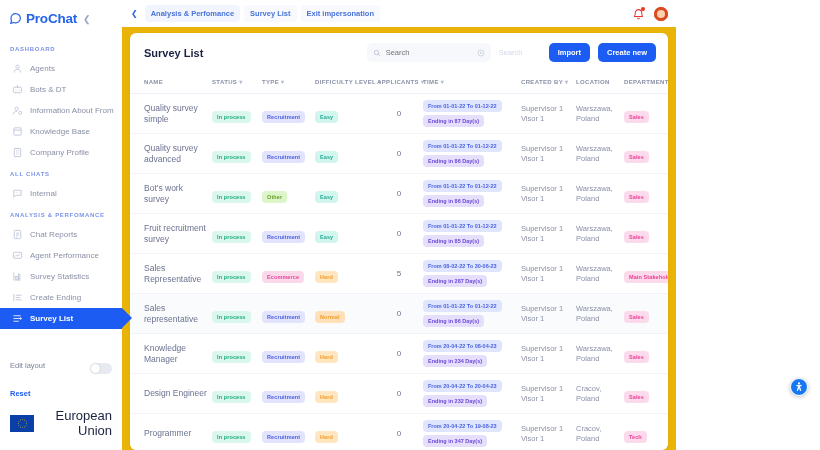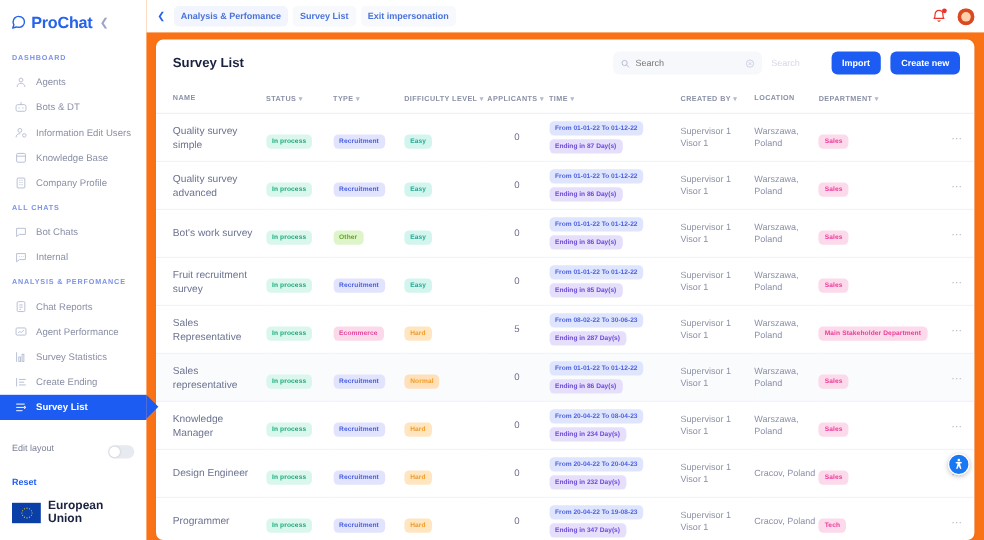--- a/index.html
+++ b/index.html
@@ -1,21 +1,21 @@
 <!DOCTYPE html>
 <html><head>
 <meta charset="utf-8">
 <style>
   * { box-sizing: border-box; margin: 0; padding: 0; }
   html, body {
     width: 820px; height: 450px;
     font-family: "Liberation Sans", sans-serif;
     background: #ffffff; overflow: hidden;
   }
-  #app { display: flex; width: 820px; height: 450px; background: #f97316; }
+  #app { display: flex; width: 676px; height: 450px; background: #eab308; }
 
   
   .sidebar {
     width: 122px; height: 450px; background: #ffffff;
     display: flex; flex-direction: column; position: relative; flex: 0 0 122px;
   }
   .brand { display: flex; align-items: center; gap: 4px; padding: 9px 0 0 9px; height: 28px; }
   .brand-logo { width: 13px; height: 13px; flex: 0 0 13px; }
   .brand-name { font-size: 13.5px; font-weight: bold; color: #2563eb; letter-spacing: -.2px; }
   .brand-collapse { font-size: 9px; color: #9ca3c4; margin-left: 2px; }
@@ -41,21 +41,21 @@
   }
 
   .side-bottom { padding: 0 10px 12px 10px; }
   .editlayout-row { display: flex; align-items: flex-start; justify-content: space-between; }
   .editlayout-txt .el1 { font-size: 7.5px; color: #7c8298; display: block; }
   .editlayout-txt .el2 { font-size: 7.5px; color: #1d5cf3; font-weight: bold; display: block; margin-top: 19px; }
   .toggle { width: 22px; height: 11px; border-radius: 6px; background: #e8eaf2; position: relative; flex: 0 0 22px; margin-top: 2px; }
   .toggle::after { content:""; position:absolute; width: 9px; height: 9px; border-radius: 50%; background: #fff; top: 1px; left: 1px; box-shadow: 0 0 2px rgba(0,0,0,.2); }
   .eu-row { display: flex; align-items: center; gap: 6px; margin-top: 10px; }
   .eu-flag { width: 24px; height: 17px; background: #0b3fa8; flex: 0 0 24px; display:flex; align-items:center; justify-content:center; }
-  .eu-name { font-size: 10px; font-weight: bold; color: #1b2240; }
+  .eu-name { font-size: 13px; font-weight: normal; color: #1b2240; text-align: right; }
 
   
   .main { flex: 1; display: flex; flex-direction: column; min-width: 0; }
 
   .topbar { height: 27px; display: flex; align-items: center; padding: 0 8px 0 6px; background: #fff; gap: 4px; }
   .back-chev { font-size: 8px; color: #2563eb; padding: 0 3px; }
   .crumb { font-size: 7.5px; font-weight: bold; color: #4a72d8; background: #f2f5fd; border-radius: 4px; padding: 4px 6px; white-space: nowrap; }
   .crumb.plain { background: #f7f9fd; }
   .topbar-spacer { flex: 1; }
   .bell { position: relative; width: 13px; height: 13px; }
@@ -165,44 +165,38 @@
             <path d="M12 3v4" stroke-linecap="round"></path>
           </svg>
         <span class="lbl">Bots &amp; DT</span>
       </div>
       <div class="nav-item">
         <svg class="ico" viewBox="0 0 24 24" fill="none" stroke="currentColor" stroke-width="1.8">
             <circle cx="10" cy="8" r="3.5"></circle>
             <path d="M3 20c0-3.9 3.1-6 7-6" stroke-linecap="round"></path>
             <circle cx="18" cy="17" r="3.2"></circle>
           </svg>
-        <span class="lbl">Information Edit Users</span>
+        <span class="lbl">Information About From</span>
       </div>
       <div class="nav-item">
         <svg class="ico" viewBox="0 0 24 24" fill="none" stroke="currentColor" stroke-width="1.8">
             <rect x="4" y="4" width="16" height="16" rx="2"></rect>
             <path d="M4 9h16"></path>
           </svg>
         <span class="lbl">Knowledge Base</span>
       </div>
       <div class="nav-item">
         <svg class="ico" viewBox="0 0 24 24" fill="none" stroke="currentColor" stroke-width="1.8">
             <rect x="5" y="3" width="14" height="18" rx="1.5"></rect>
             <path d="M9 7h2M13 7h2M9 11h2M13 11h2M9 15h2M13 15h2"></path>
           </svg>
         <span class="lbl">Company Profile</span>
       </div>
 
       <div class="nav-group-title">ALL CHATS</div>
-      <div class="nav-item">
-        <svg class="ico" viewBox="0 0 24 24" fill="none" stroke="currentColor" stroke-width="1.8">
-            <path d="M4 5h16v11H9l-5 4z" stroke-linejoin="round"></path>
-          </svg>
-        <span class="lbl">Bot Chats</span>
-      </div>
       <div class="nav-item">
         <svg class="ico" viewBox="0 0 24 24" fill="none" stroke="currentColor" stroke-width="1.8">
             <path d="M4 5h16v11H9l-5 4z" stroke-linejoin="round"></path>
             <circle cx="9" cy="10.5" r=".9" fill="currentColor" stroke="none"></circle>
             <circle cx="12.5" cy="10.5" r=".9" fill="currentColor" stroke="none"></circle>
             <circle cx="16" cy="10.5" r=".9" fill="currentColor" stroke="none"></circle>
           </svg>
         <span class="lbl">Internal</span>
       </div>
 

